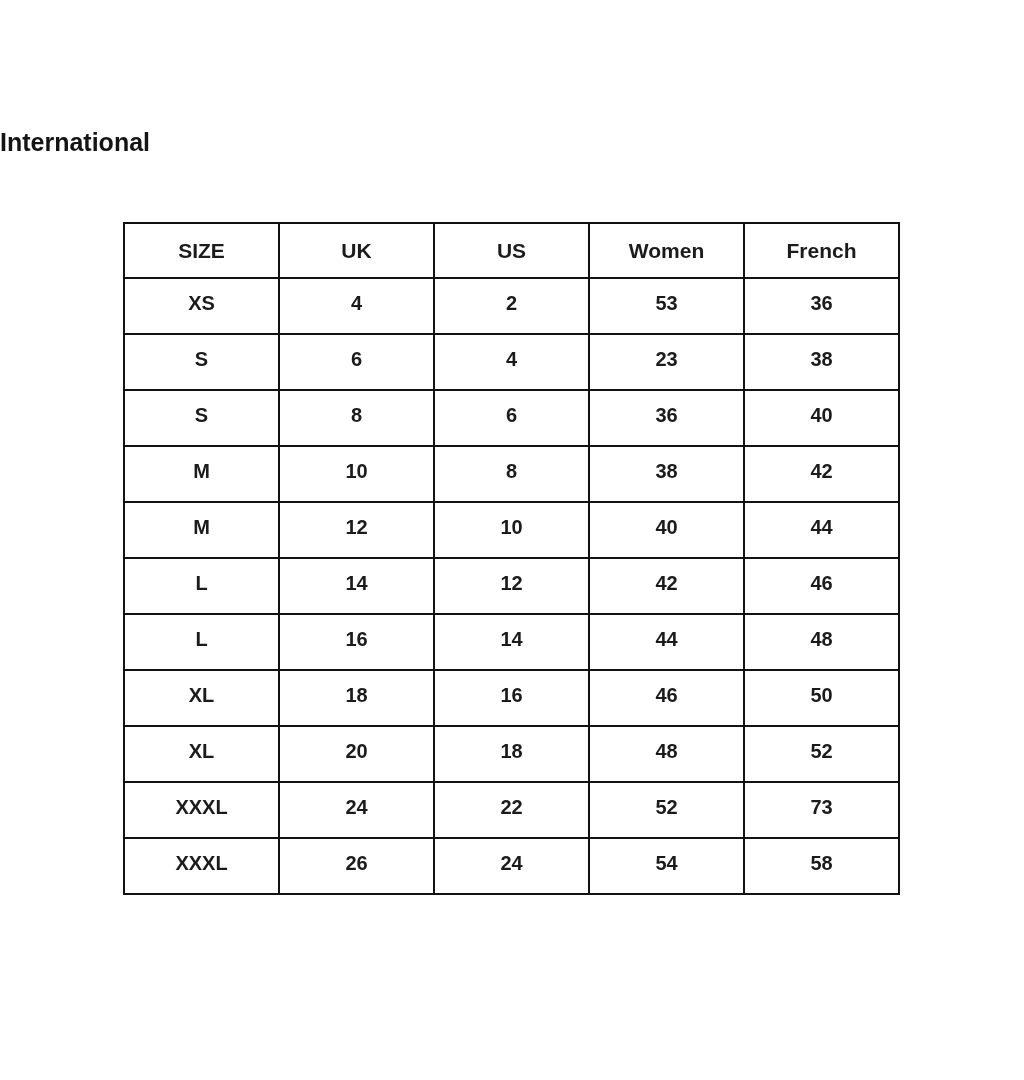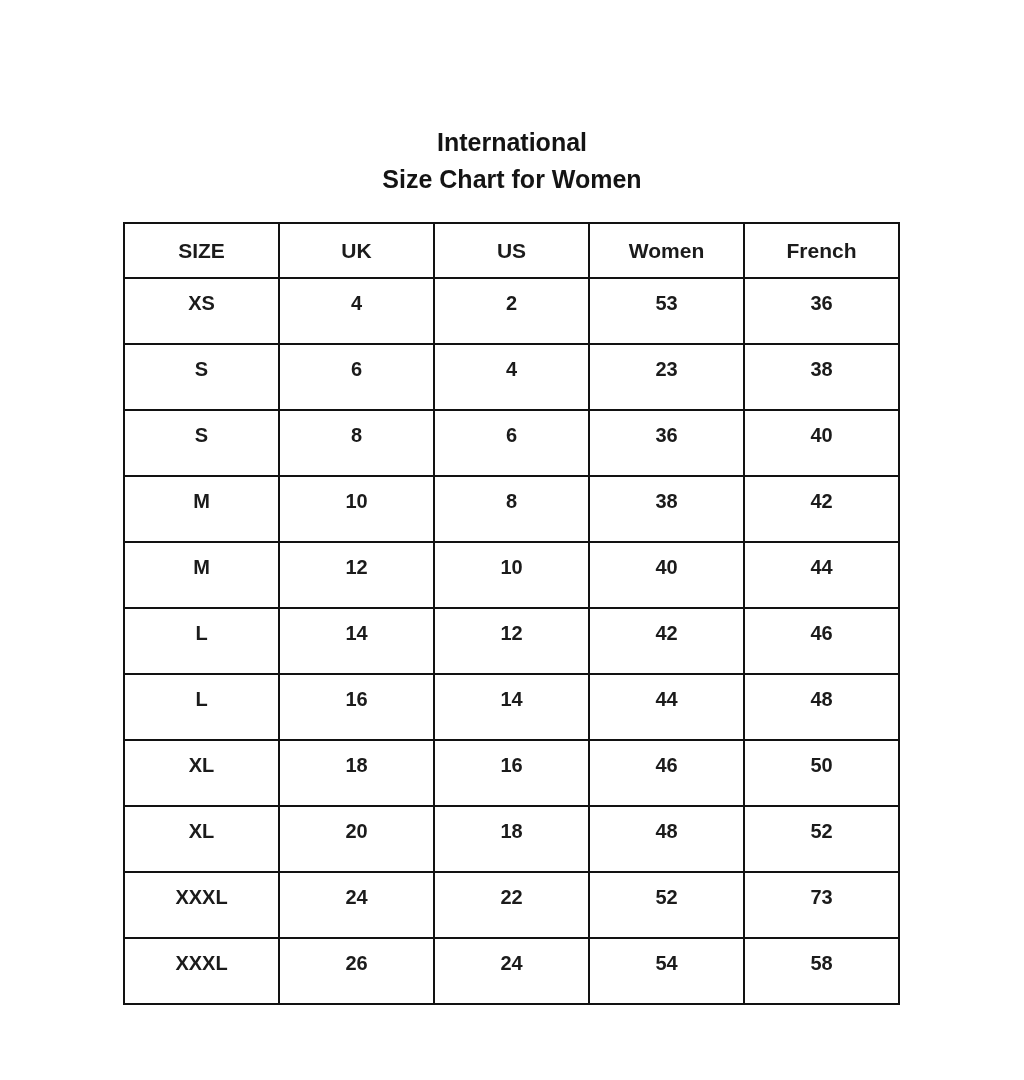--- a/index.html
+++ b/index.html
@@ -13,21 +13,20 @@
     height: 1080px;
     background: #ffffff;
     font-family: "Liberation Sans", sans-serif;
     color: #111111;
   }
   .chart-title {
     position: absolute;
     top: 124px;
     left: 0;
     width: 100%;
-    text-align: center;
     font-weight: bold;
     font-size: 25px;
     line-height: 37px;
     color: #141414;
   }
   table.size-chart {
     position: absolute;
     left: 123px;
     top: 222px;
     width: 777px;
@@ -45,33 +44,32 @@
     overflow: hidden;
   }
   table.size-chart th {
     font-size: 21px;
     height: 55px;
     vertical-align: middle;
     padding: 12px;
   }
   table.size-chart td {
     font-size: 20px;
-    height: 66px;
+    height: 56px;
     vertical-align: top;
     padding: 13px 0 0 0;
   }
 </style>
 </head>
 <body>
 
 <div class="page">
 
   <div class="chart-title">
     <div>International</div>
-    <div>Size Chart for Women</div>
   </div>
 
   <table class="size-chart">
     <thead>
       <tr id="header-row">
           <th>SIZE</th>
           <th>UK</th>
           <th>US</th>
           <th>Women</th>
           <th>French</th>

